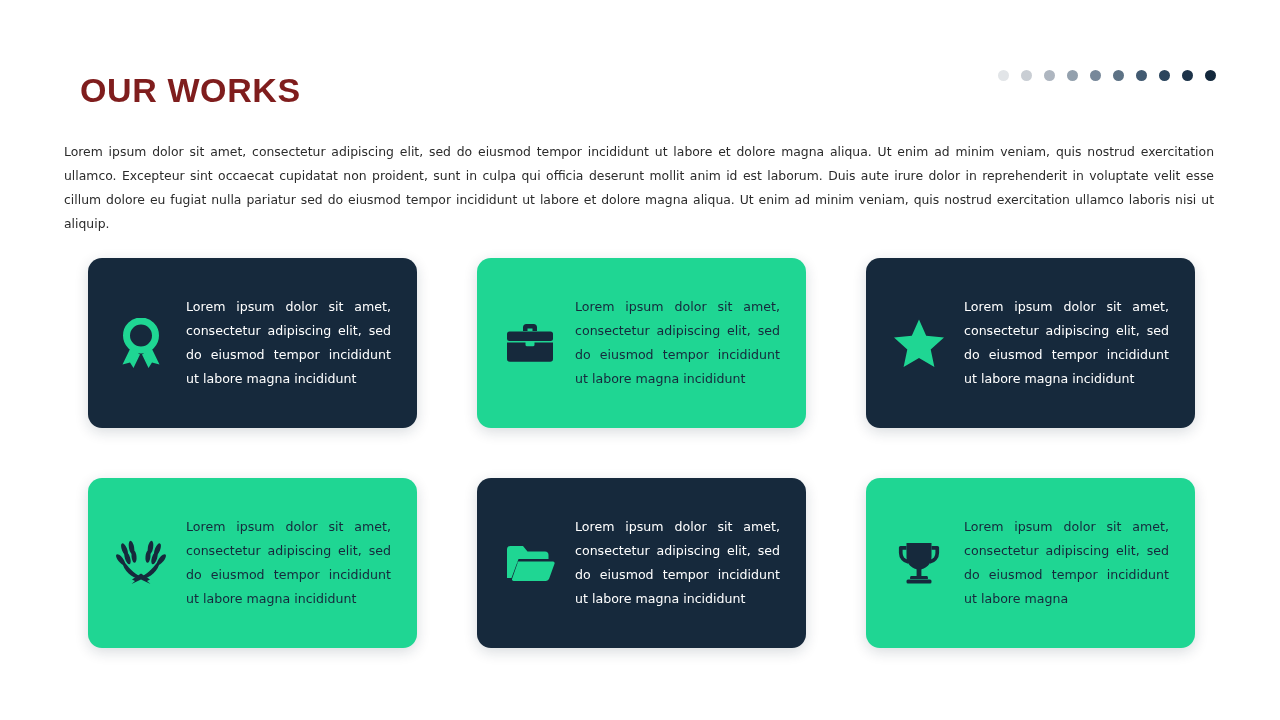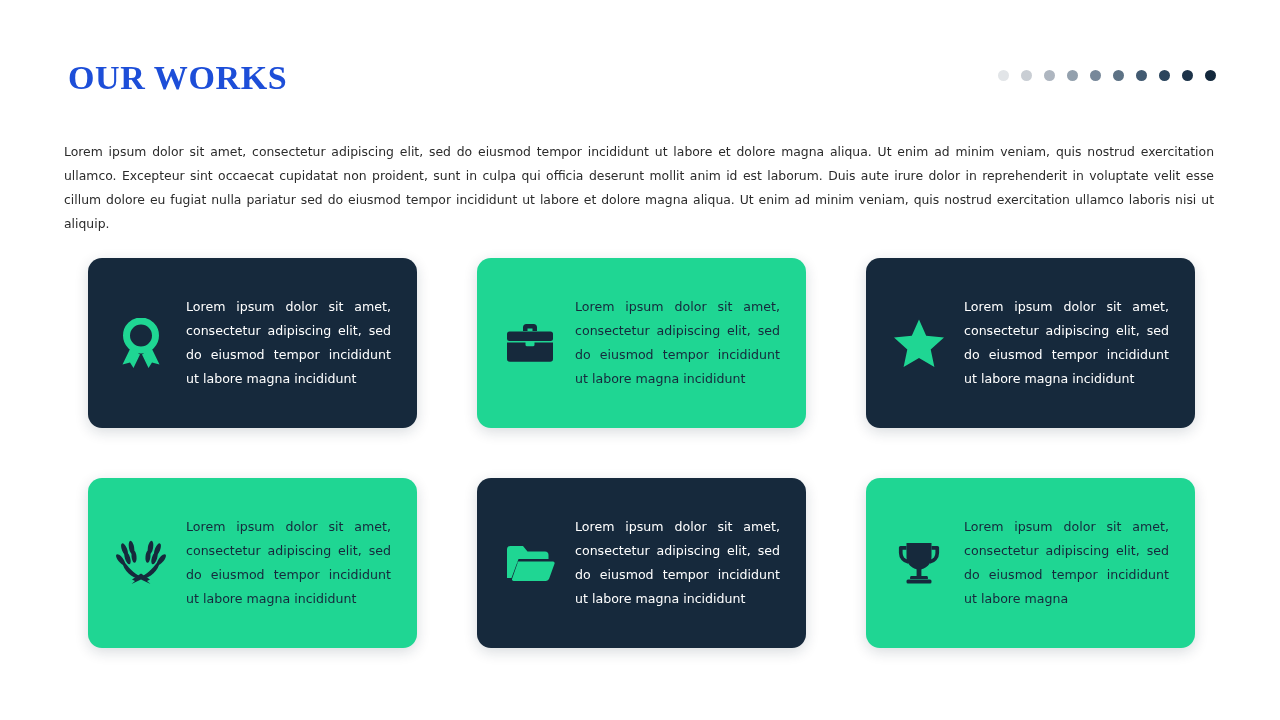--- a/index.html
+++ b/index.html
@@ -22,26 +22,26 @@
 
   
   .header {
     position: absolute;
     left: 64px;
     top: 52px;
     right: 64px;
     height: 52px;
   }
   .page-title {
-    margin: 4px;
-    font-family: Liberation Serif, serif;
+    margin: 16px;
+    font-family: Liberation Sans, sans-serif;
     font-size: 34px;
     font-weight: 700;
     letter-spacing: 0.6px;
-    color: #1d4ed8;
+    color: #7f1d1d;
     line-height: 44px;
     white-space: nowrap;
   }
   .dots {
     position: absolute;
     right: 0;
     top: 18px;
     display: flex;
     align-items: center;
     gap: 12px;

